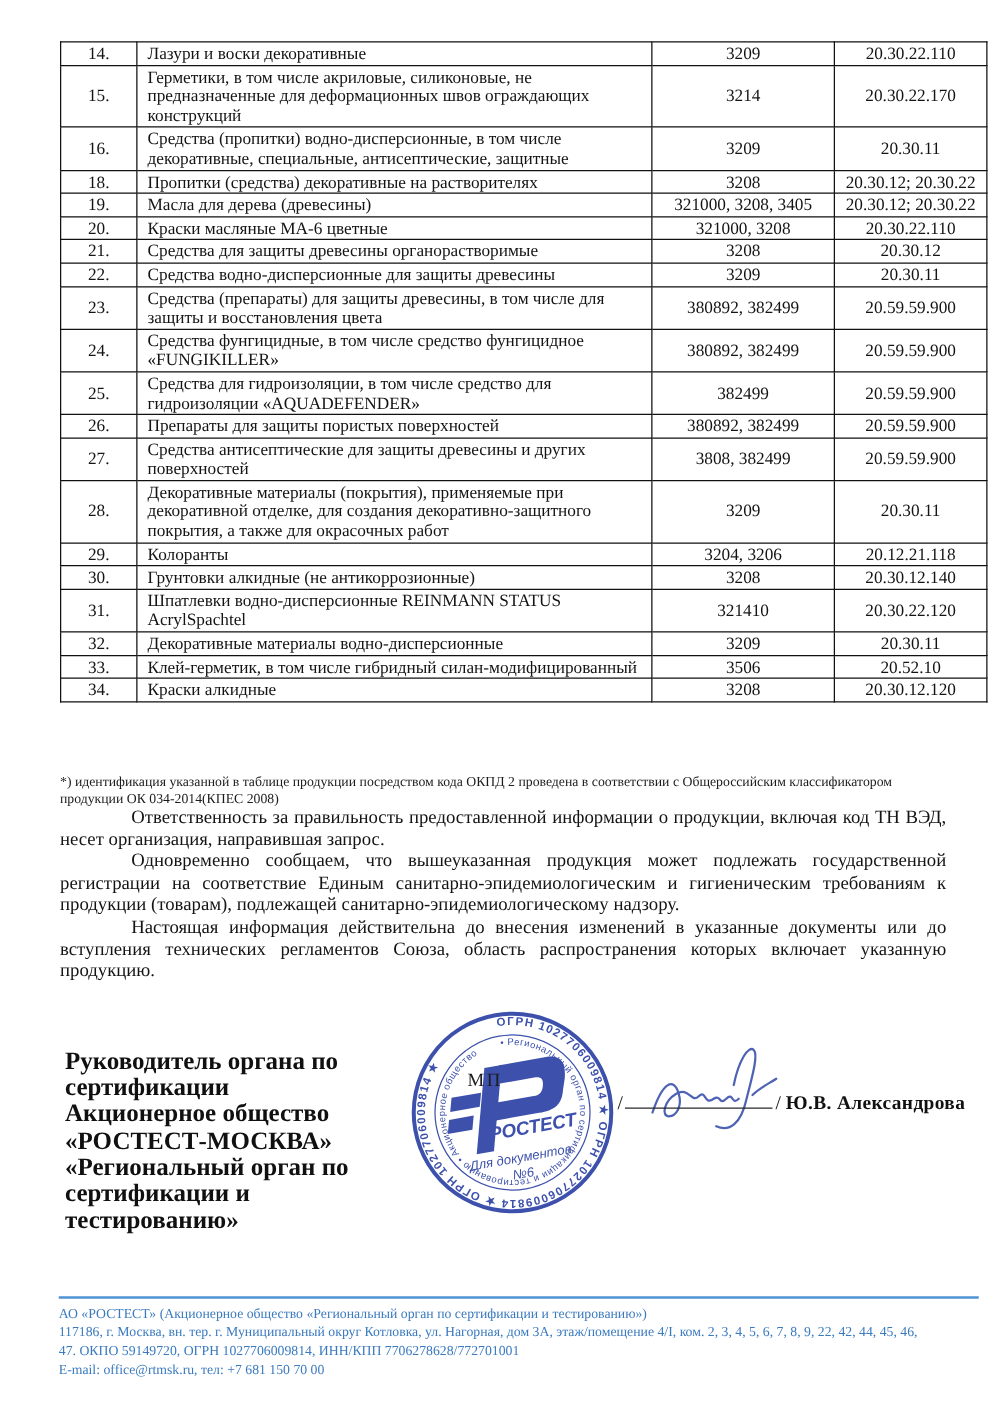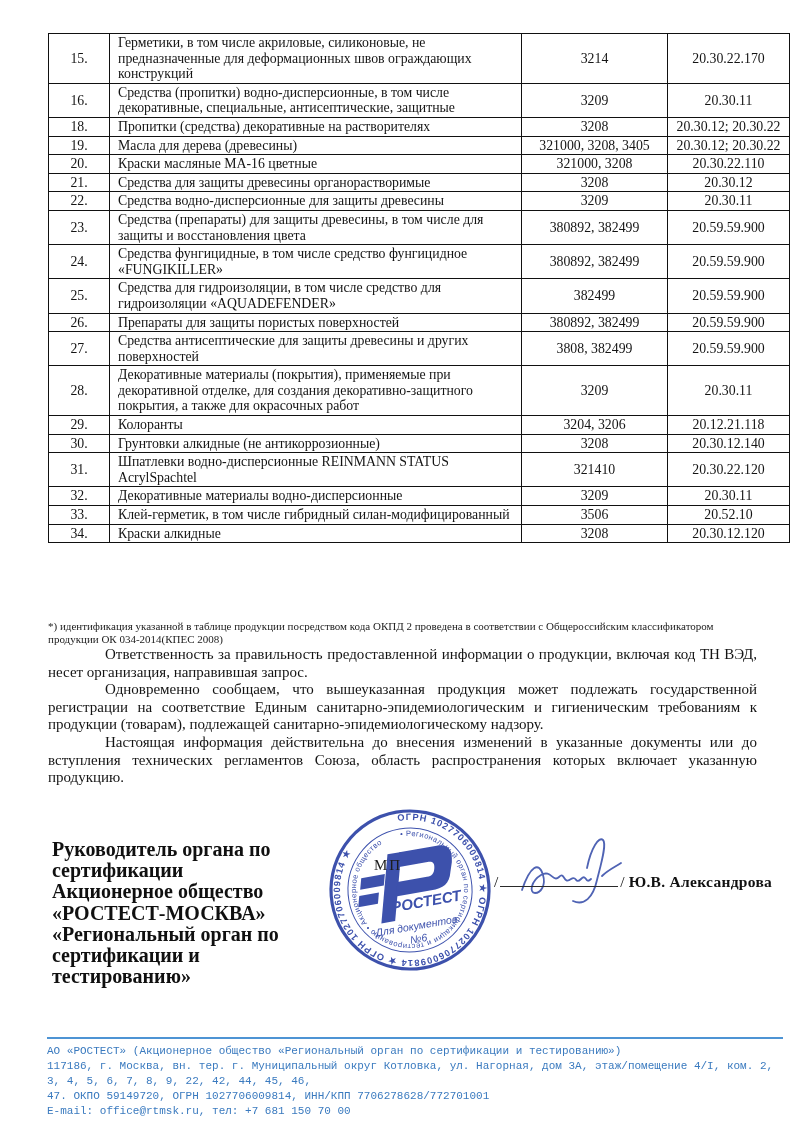--- a/index.html
+++ b/index.html
@@ -50,30 +50,36 @@
     display:inline-block;width:118px;border-bottom:1.4px solid #2a2a2a;
     height:14px;margin:0 2px;
   }
   .sig-name{margin-left:4px;letter-spacing:.3px;font-weight:bold;}
   .scribble{position:absolute;left:516px;top:830px;z-index:2;}
   
   .footer{position:absolute;left:47px;top:1037px;width:736px;}
   .footer-rule{height:2px;background:#4e94d4;margin-bottom:5px;}
   .footer-line{
     font-size:11px;line-height:15px;color:#3a7abf;
-    font-family:Liberation Mono, monospace;
+    font-family:Liberation Serif, serif;
   }
 </style>
 </head>
 <body>
 
 <div class="page">
 
   <table class="doc-table">
     <tbody>
+        <tr>
+          <td class="c-num">14.</td>
+          <td class="c-desc">Лазури и воски декоративные</td>
+          <td class="c-code">3209</td>
+          <td class="c-okpd">20.30.22.110</td>
+        </tr>
         <tr>
           <td class="c-num">15.</td>
           <td class="c-desc">Герметики, в том числе акриловые, силиконовые, не предназначенные для деформационных швов ограждающих конструкций</td>
           <td class="c-code">3214</td>
           <td class="c-okpd">20.30.22.170</td>
         </tr>
         <tr>
           <td class="c-num">16.</td>
           <td class="c-desc">Средства (пропитки) водно-дисперсионные, в том числе декоративные, специальные, антисептические, защитные</td>
           <td class="c-code">3209</td>
@@ -86,21 +92,21 @@
           <td class="c-okpd">20.30.12; 20.30.22</td>
         </tr>
         <tr>
           <td class="c-num">19.</td>
           <td class="c-desc">Масла для дерева (древесины)</td>
           <td class="c-code">321000, 3208, 3405</td>
           <td class="c-okpd">20.30.12; 20.30.22</td>
         </tr>
         <tr>
           <td class="c-num">20.</td>
-          <td class="c-desc">Краски масляные МА-16 цветные</td>
+          <td class="c-desc">Краски масляные МА-6 цветные</td>
           <td class="c-code">321000, 3208</td>
           <td class="c-okpd">20.30.22.110</td>
         </tr>
         <tr>
           <td class="c-num">21.</td>
           <td class="c-desc">Средства для защиты древесины органорастворимые</td>
           <td class="c-code">3208</td>
           <td class="c-okpd">20.30.12</td>
         </tr>
         <tr>

